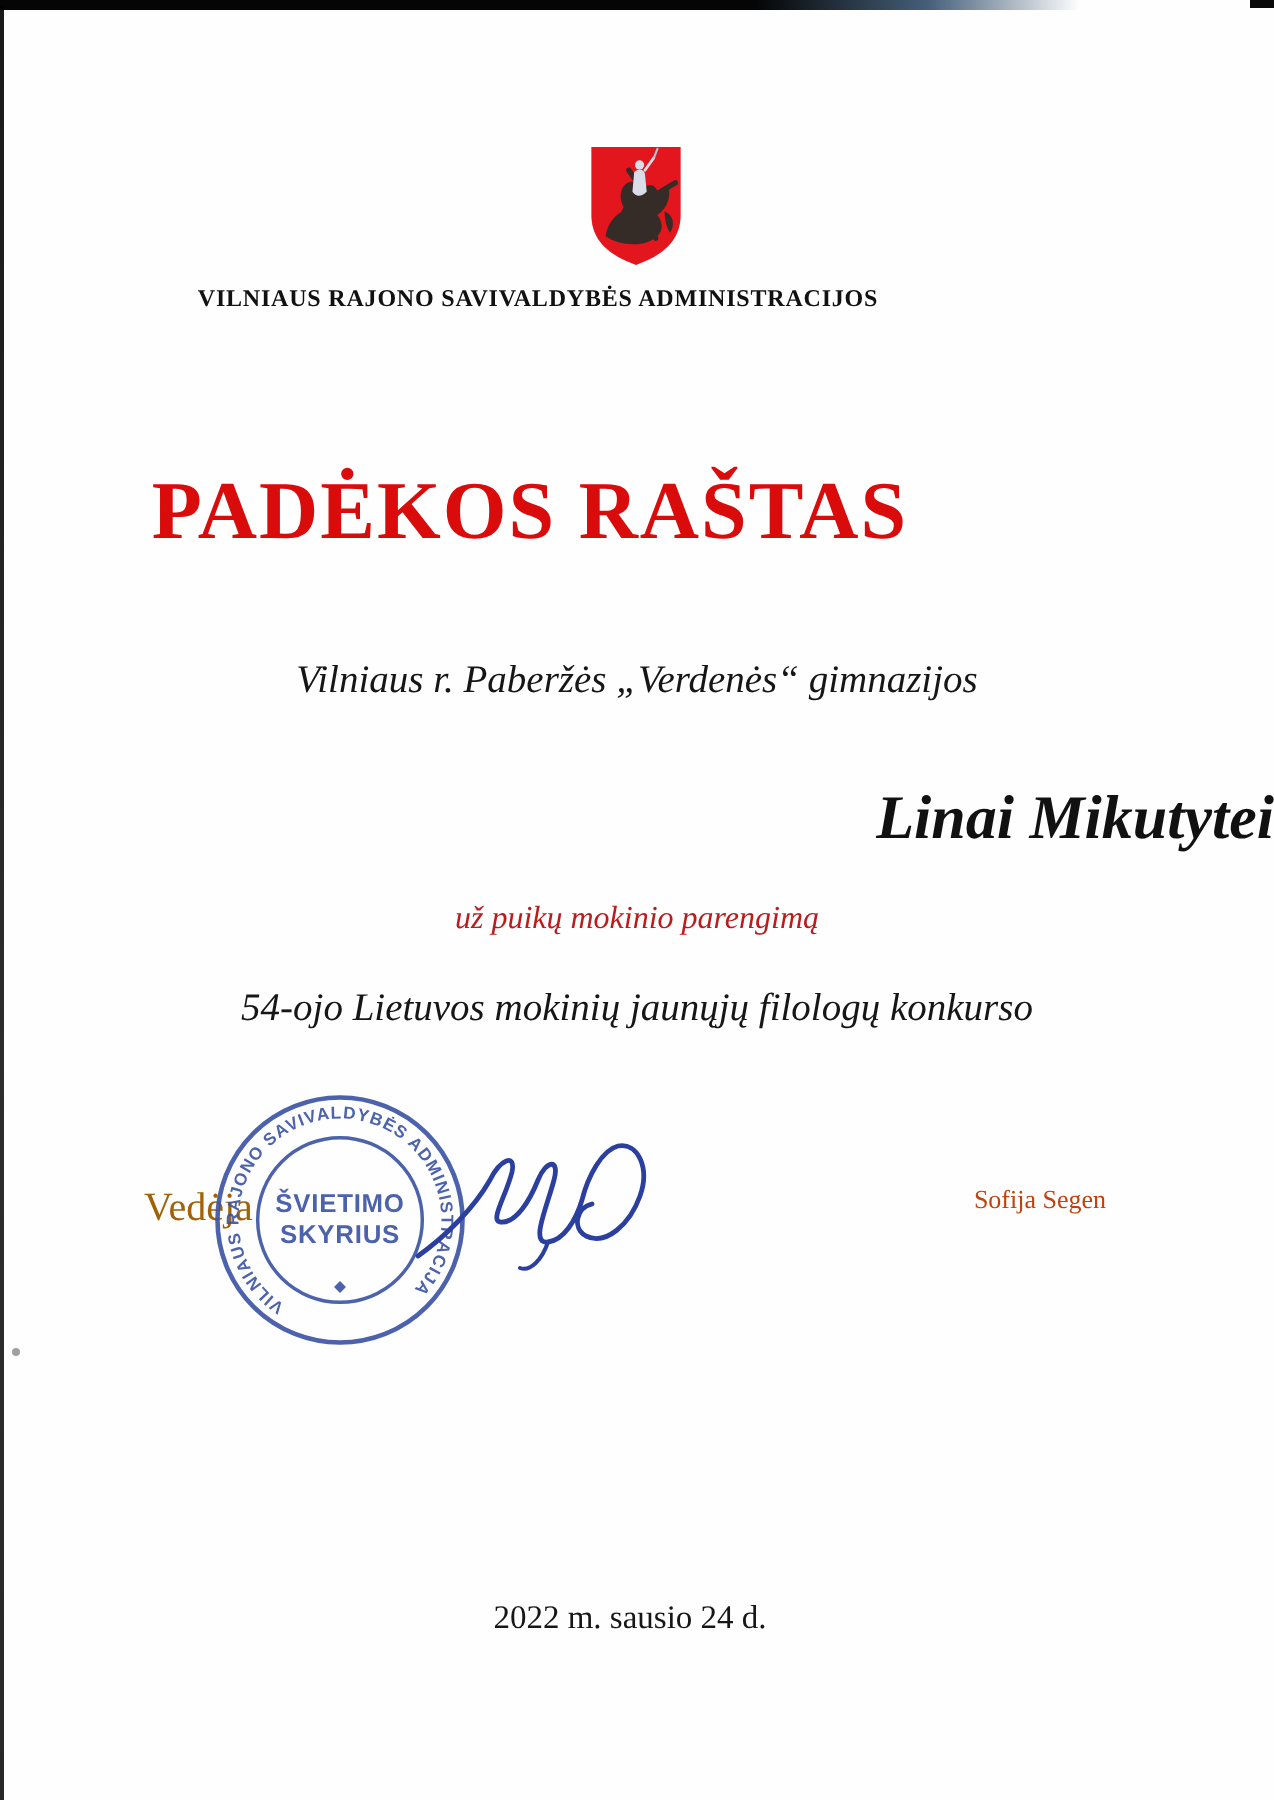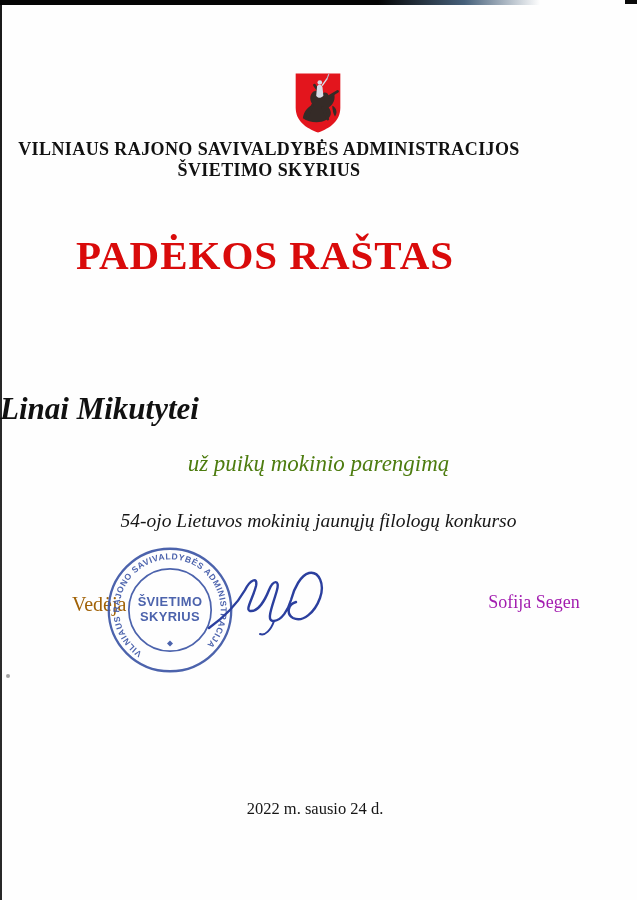--- a/index.html
+++ b/index.html
@@ -17,39 +17,39 @@
     background:linear-gradient(to right,#050505 0%,#050505 70%,#46607a 86%,rgba(255,255,255,0) 100%);}
   .scan-topright-mark{position:absolute;right:0;top:0;width:12px;height:4px;background:#0a0a0a;}
   .scan-left-line{position:absolute;left:0;top:3px;width:2px;height:897px;
     background:linear-gradient(#000,#161616 60%,#101010);opacity:.9;}
   .scan-dot{position:absolute;left:6px;top:674px;width:4px;height:4px;border-radius:50%;
     background:#8a8a8a;opacity:.8;}
   
   .emblem{position:absolute;left:293px;top:69px;width:50px;height:68px;}
   
   .org-header{position:absolute;left:0;top:139px;width:538px;text-align:center;
-    font-weight:bold;font-size:18px;line-height:21px;letter-spacing:.4px;color:#111;}
+    font-weight:bold;font-size:12px;line-height:21px;letter-spacing:.4px;color:#111;}
   
   .doc-title{position:absolute;left:0;top:231px;width:530px;text-align:center;
     font-weight:bold;font-size:41px;letter-spacing:1px;}
   
   .intro{position:absolute;left:0;top:329px;width:637px;text-align:center;
     font-style:italic;font-size:19.5px;line-height:23px;color:#161616;}
-  .recipient{position:absolute;left:0;top:391px;width:637px;text-align:left;
+  .recipient{position:absolute;left:0;top:391px;width:637px;text-align:right;
     font-weight:bold;font-style:italic;font-size:31px;color:#111;}
   .reason{position:absolute;left:0;top:451px;width:637px;text-align:center;
-    font-style:italic;font-size:23px;color:#4d7c0f;}
+    font-style:italic;font-size:16px;color:#b91c1c;}
   .event{position:absolute;left:0;top:493px;width:637px;text-align:center;
-    font-style:italic;font-size:19.5px;line-height:24px;color:#161616;margin-top:16px;}
+    font-style:italic;font-size:19.5px;line-height:24px;color:#161616;}
   
   .role-label{position:absolute;left:72px;top:593px;font-size:20px;color:#a16207;}
   .stamp{position:absolute;left:103px;top:543px;width:134px;height:134px;opacity:.92;}
   .signature{position:absolute;left:205px;top:560px;width:130px;height:85px;}
-  .signer-name{position:absolute;left:444px;top:592px;width:180px;text-align:center;
-    font-size:18px;color:#a21caf;}
+  .signer-name{position:absolute;left:430px;top:592px;width:180px;text-align:center;
+    font-size:13px;color:#c2410c;}
   
   .date-line{position:absolute;left:0;top:799px;width:630px;text-align:center;
     font-size:16.5px;color:#161616;}
 </style>
 </head>
 <body>
 
 <div class="page">
 
   <div class="scan-top-strip"></div>
@@ -69,26 +69,26 @@
 
       <path d="M27,16 C29,14 32,14 33,17 L34,27 C31,30 28,30 26,27 Z" fill="#d8dde8"></path>
       <circle cx="30" cy="12" r="2.6" fill="#d8dde8"></circle>
       <path d="M33,15 L38,8" stroke="#d8dde8" stroke-width="1.6" stroke-linecap="round"></path>
       <path d="M38,8 L40,3" stroke="#b9c2d4" stroke-width="1.2" stroke-linecap="round"></path>
     </svg>
   </div>
 
   <div class="org-header">
     <div>VILNIAUS RAJONO SAVIVALDYBĖS ADMINISTRACIJOS</div>
-    <div>ŠVIETIMO SKYRIUS</div>
   </div>
 
   <div class="doc-title" style="color:#d90b0b">PADĖKOS RAŠTAS</div>
 
   <div class="intro">
+    <div>Vilniaus r. Paberžės „Verdenės“ gimnazijos</div>
   </div>
 
   <div class="recipient">Linai Mikutytei</div>
 
   <div class="reason">už puikų mokinio parengimą</div>
 
   <div class="event">
     <div>54-ojo Lietuvos mokinių jaunųjų filologų konkurso</div>
   </div>
 

